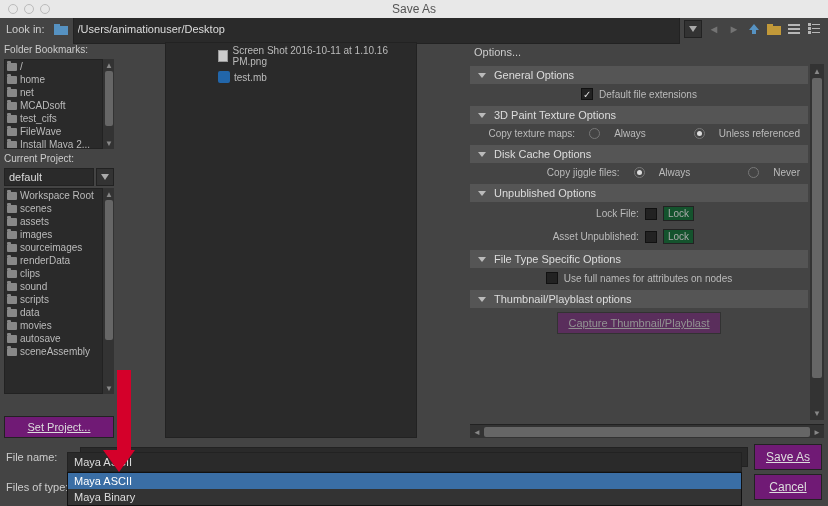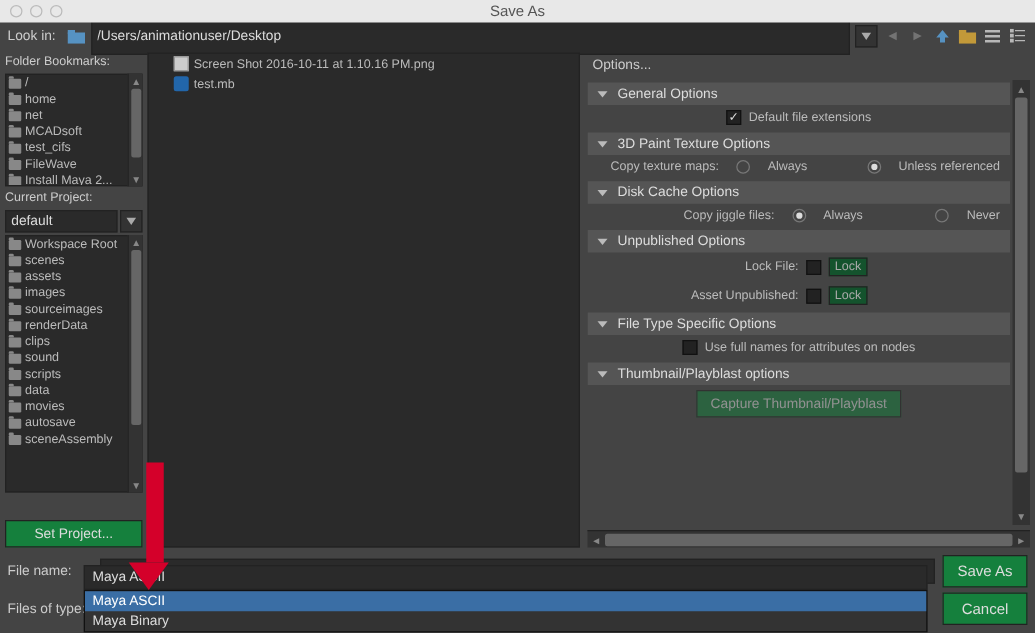--- a/index.html
+++ b/index.html
@@ -6,39 +6,39 @@
   body { margin:0; background:#444; color:#ccc; font-size:11px; width:828px; height:506px; overflow:hidden; position:relative;}
   .titlebar { background:#e8e8e8; height:18px; display:flex; align-items:center; position:relative;}
   .tb-dots { position:absolute; left:8px; display:flex; gap:6px;}
   .tb-dot { width:10px; height:10px; border:1px solid #bbb; border-radius:50%;}
   .tb-title { flex:1; text-align:center; color:#555; font-size:12px;}
   .toolbar { background:#444; height:22px; display:flex; align-items:center; padding:2px 6px; gap:4px;}
   .toolbar-label { color:#ccc; margin-right:4px;}
   .path-input { flex:1; background:#2a2a2a; border:1px solid #222; color:#ddd; height:30px; padding:0 4px; font-size:11px;}
   .dd-btn { width:18px; height:18px; background:#333; border:1px solid #222; display:flex; align-items:center; justify-content:center;}
   .tb-icon { width:16px; height:16px; display:flex; align-items:center; justify-content:center; opacity:.85; cursor:pointer;}
-  .main { display:flex; height:400px; background:#444;}
+  .main { display:flex; height:400px; background:#444;gap:47px;}
   .left-col { width:118px; display:flex; flex-direction:column; gap:2px; padding:2px 4px;}
   .panel-label { color:#ccc; font-size:10px; padding:2px 0;}
   .listwrap { position:relative; flex:0 0 auto;}
   .list { background:#2a2a2a; border:1px solid #222; overflow:hidden; }
   .list-inner { padding:0;}
   .li { display:flex; align-items:center; gap:3px; color:#bbb; font-size:10px; height:13px; padding:0 2px;}
   .li .folder-ic { width:10px; height:8px; background:#888; border-radius:1px; position:relative;}
   .li .folder-ic::before { content:""; position:absolute; top:-2px; left:0; width:4px; height:2px; background:#888; border-radius:1px 1px 0 0;}
   .scroll-ind { position:absolute; right:0; top:0; width:12px; bottom:0; background:#333; border-left:1px solid #222;}
   .scroll-arr { width:12px; height:12px; display:flex; align-items:center; justify-content:center; color:#888; font-size:8px;}
   .scroll-thumb { position:absolute; left:2px; width:8px; background:#666; border-radius:2px;}
   .curproj-row { display:flex; gap:2px;}
   .curproj-sel { flex:1; background:#2a2a2a; border:1px solid #222; color:#ddd; height:18px; padding:0 4px; font-size:11px; display:flex; align-items:center;}
-  .btn { background:#15803d; color:#ddd; border:1px solid #222; height:22px; display:flex; align-items:center; justify-content:center; font-size:11px; cursor:pointer;}
+  .btn { background:#701a75; color:#ddd; border:1px solid #222; height:22px; display:flex; align-items:center; justify-content:center; font-size:11px; cursor:pointer;text-decoration:underline;}
   .btn-wide { height:26px; font-size:12px;}
   .center-col { flex:1; display:flex; flex-direction:column; padding:2px 2px 2px 0;}
   .file-area { flex:1; background:#2a2a2a; border:1px solid #222; position:relative; overflow:hidden;}
-  .file-item { display:flex; align-items:center; gap:4px; padding:2px 20px; color:#bbb; font-size:10px;}
+  .file-item { display:flex; align-items:center; gap:4px; padding:2px 20px; color:#bbb; font-size:10px;margin-left:32px;}
   .file-ic { width:12px; height:12px; background:#ccc; border:1px solid #999;}
   .mb-ic { width:12px; height:12px; background:#2266aa; border-radius:2px;}
   .right-col { width:362px; display:flex; flex-direction:column; padding:2px 4px;}
   .opt-header { color:#ccc; font-size:11px; padding:4px 0 6px 4px;}
   .opt-scroll { flex:1; position:relative; overflow:hidden; background:#444;}
   .sect-head { background:#555; color:#ddd; font-size:11px; height:18px; display:flex; align-items:center; padding:0 8px; gap:8px; margin-top:2px;}
   .tri { width:0; height:0; border-left:4px solid transparent; border-right:4px solid transparent; border-top:5px solid #bbb;}
   .opt-row { display:flex; align-items:center; padding:4px 8px; gap:6px; font-size:10px; color:#bbb;}
   .opt-row .lbl { flex:0 0 auto; text-align:right;}
   .chk { width:12px; height:12px; background:#222; border:1px solid #111; display:inline-flex; align-items:center; justify-content:center;}

